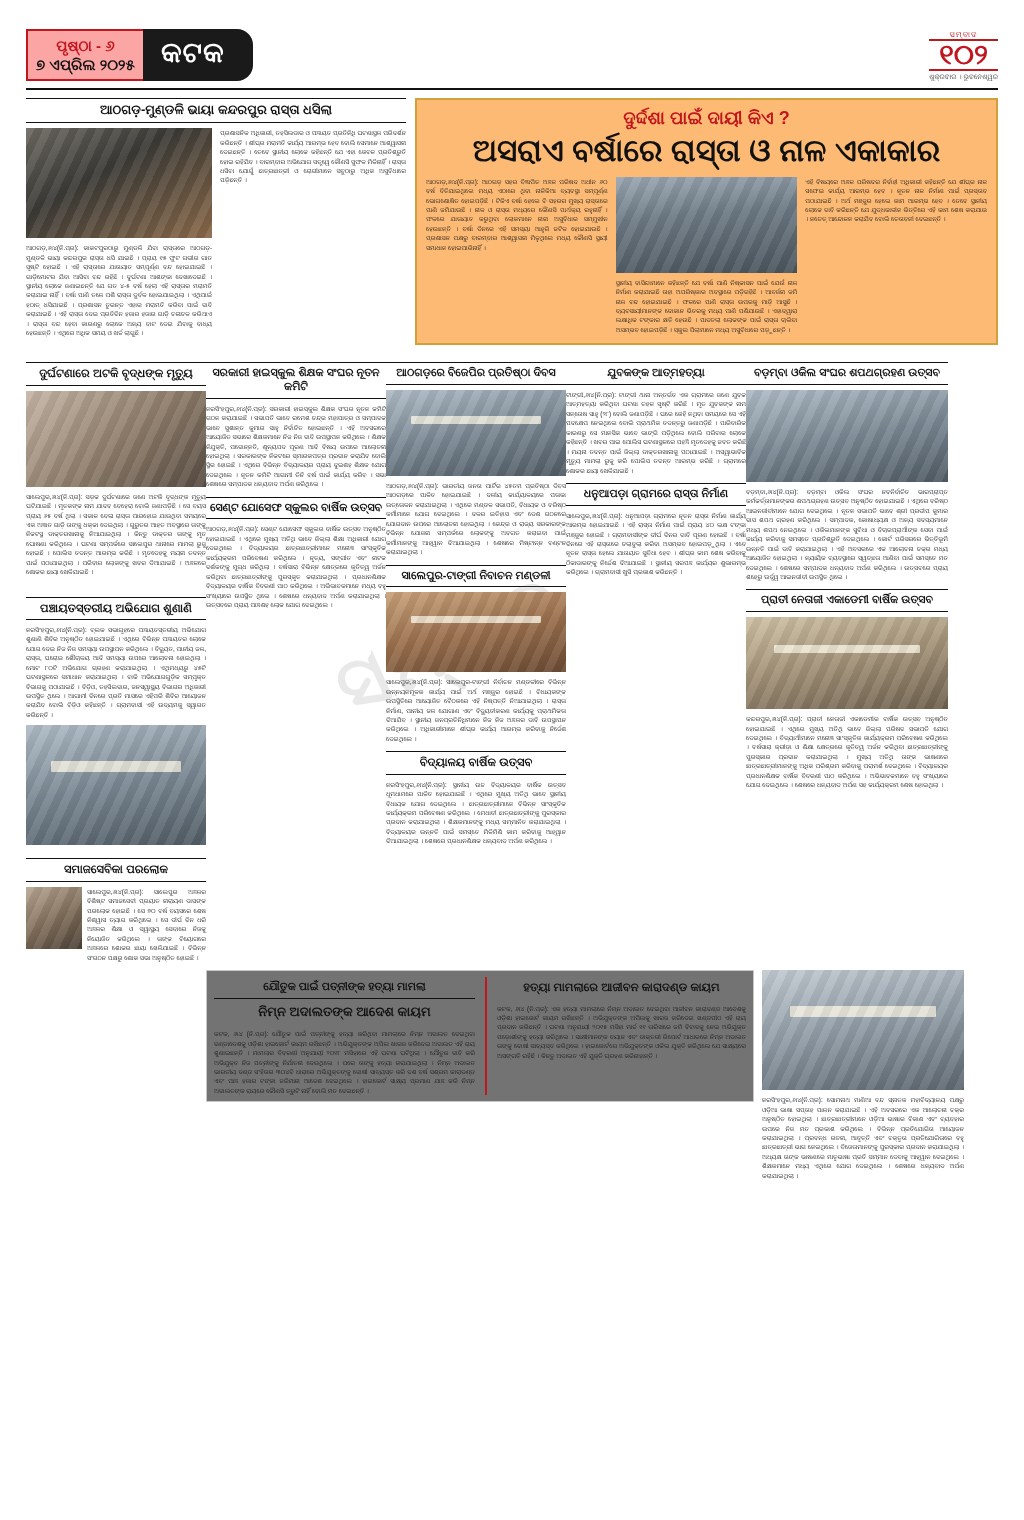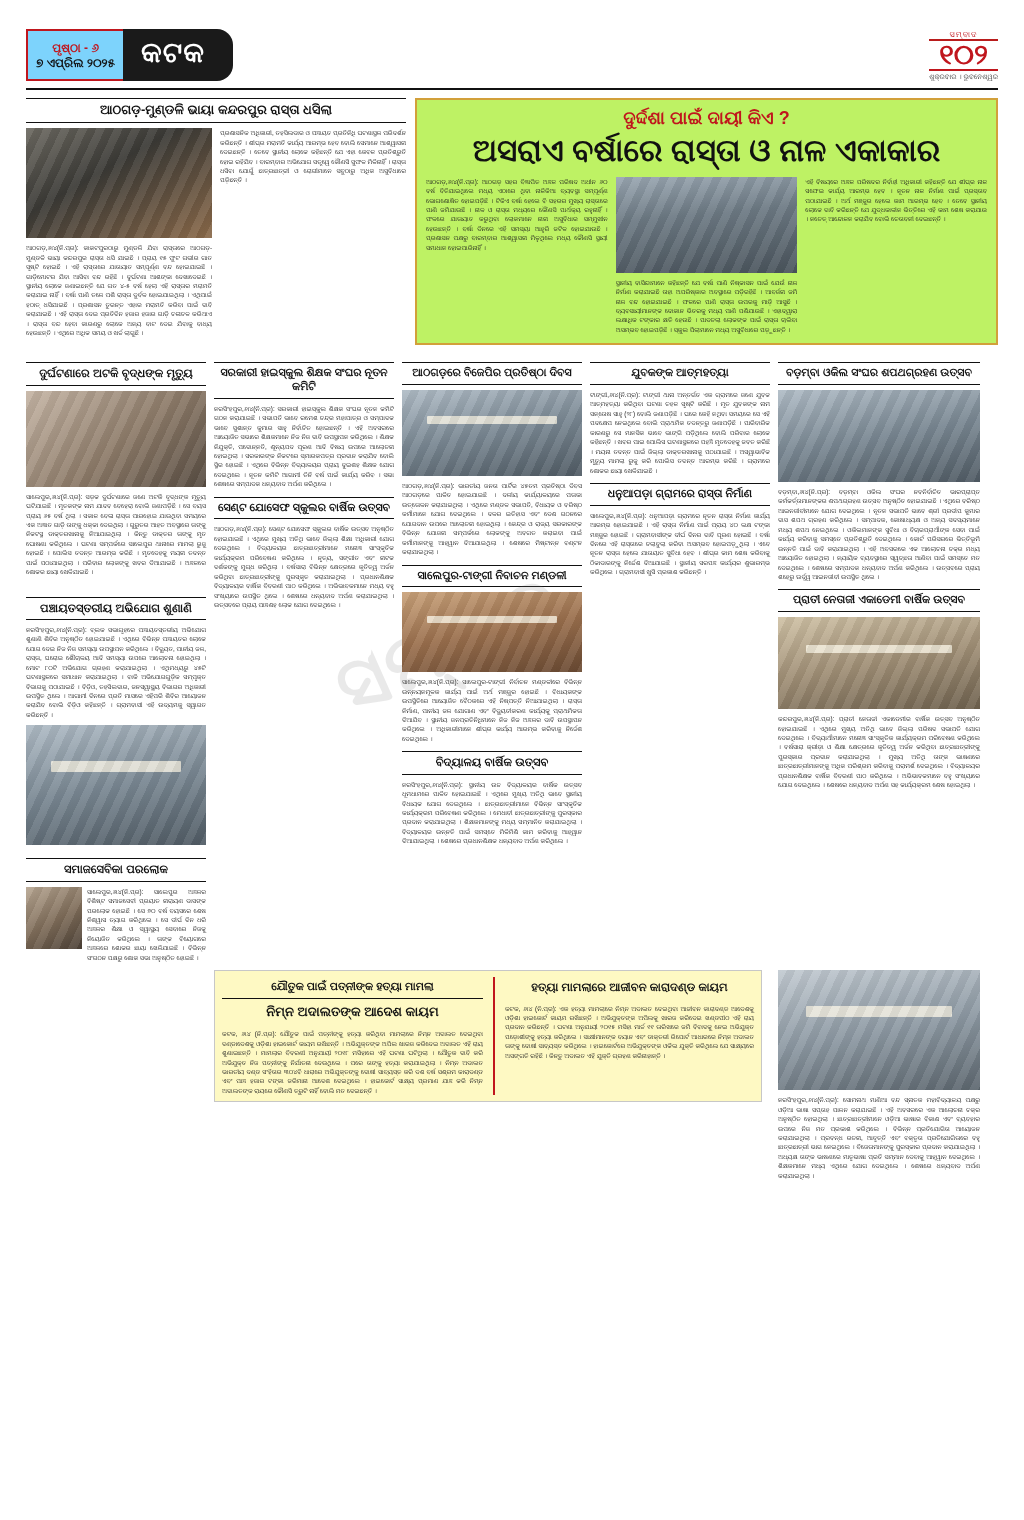--- a/index.html
+++ b/index.html
@@ -20,23 +20,23 @@
   
   .masthead {
     display:flex; align-items:center; justify-content:space-between;
     border-bottom:2px solid #111;
     padding-bottom:6px;
     height:62px;
   }
   .mast-left { display:flex; align-items:stretch; height:52px; }
   .page-badge {
     border:2px solid #c0161d;
-    background:#7dd3fc;
+    background:#fca5a5;
     color:#111;
-    font-size:12px; line-height:1.25;
+    font-size:15px; line-height:1.25;
     padding:5px 8px 4px 8px;
     text-align:center;
     min-width:76px;
     display:flex; flex-direction:column; justify-content:center;
     font-weight:bold;
   }
   .page-badge .pg { color:#c0161d; }
   .district-tab {
     background:#1a1a1a;
     color:#fff;
@@ -52,21 +52,21 @@
   .mast-right { text-align:center; line-height:1; }
   .logo-top { font-size:8px; color:#c0161d; letter-spacing:1px; }
   .logo-main {
     font-size:28px; font-weight:bold; color:#c0161d;
     border-top:2px solid #b91c1c; border-bottom:2px solid #c0161d;
     padding:0 4px;
   }
   .logo-sub { font-size:7px; color:#444; margin-top:2px; }
 
   
-  .content { display:flex; gap:8px; margin-top:10px; }
+  .content { display:flex; gap:0; margin-top:10px; }
   .col { display:flex; flex-direction:column; }
   .c1 { width:180px; }
   .c2 { width:180px; }
   .c3 { width:180px; }
   .c4 { width:180px; }
   .c5 { width:202px; }
 
   .hl {
     font-weight:bold; color:#111;
     border-top:1px solid #111; border-bottom:1px solid #111;
@@ -110,42 +110,42 @@
   .ph .band2 {
     position:absolute; left:14%; right:14%; top:30%;
     height:9%;
     background:rgba(250,245,230,.78);
     border-radius:1px;
   }
 
   
   .lead-box {
     border:2px solid #d2a03a;
-    background:#bef264;
+    background:#fdba74;
     padding:8px 9px 9px 9px;
     margin-bottom:7px;
   }
   .kicker {
     text-align:center; color:#c0161d;
     font-weight:bold; font-size:18px;
     margin:0 0 4px 0;
   }
   .lead-head {
     text-align:center; font-weight:bold;
     font-size:31px; line-height:1.15; color:#111;
     margin:0 0 8px 0;
   }
   .lead-cols { display:flex; gap:8px; }
   .lead-c { width:33.33%; }
 
   .wide-top { display:flex; gap:9px; }
 
   .bottom-box {
     border:1px solid #c7c7c7;
-    background:#fef9c3;
+    background:#737373;
     padding:6px 7px;
   }
   .redline { border-left:2px solid #c0161d; }
 
   .watermark {
     position:absolute;
     left:330px; top:600px;
     font-size:76px; font-weight:bold;
     color:rgba(120,120,120,.16);
     transform:rotate(-24deg);

